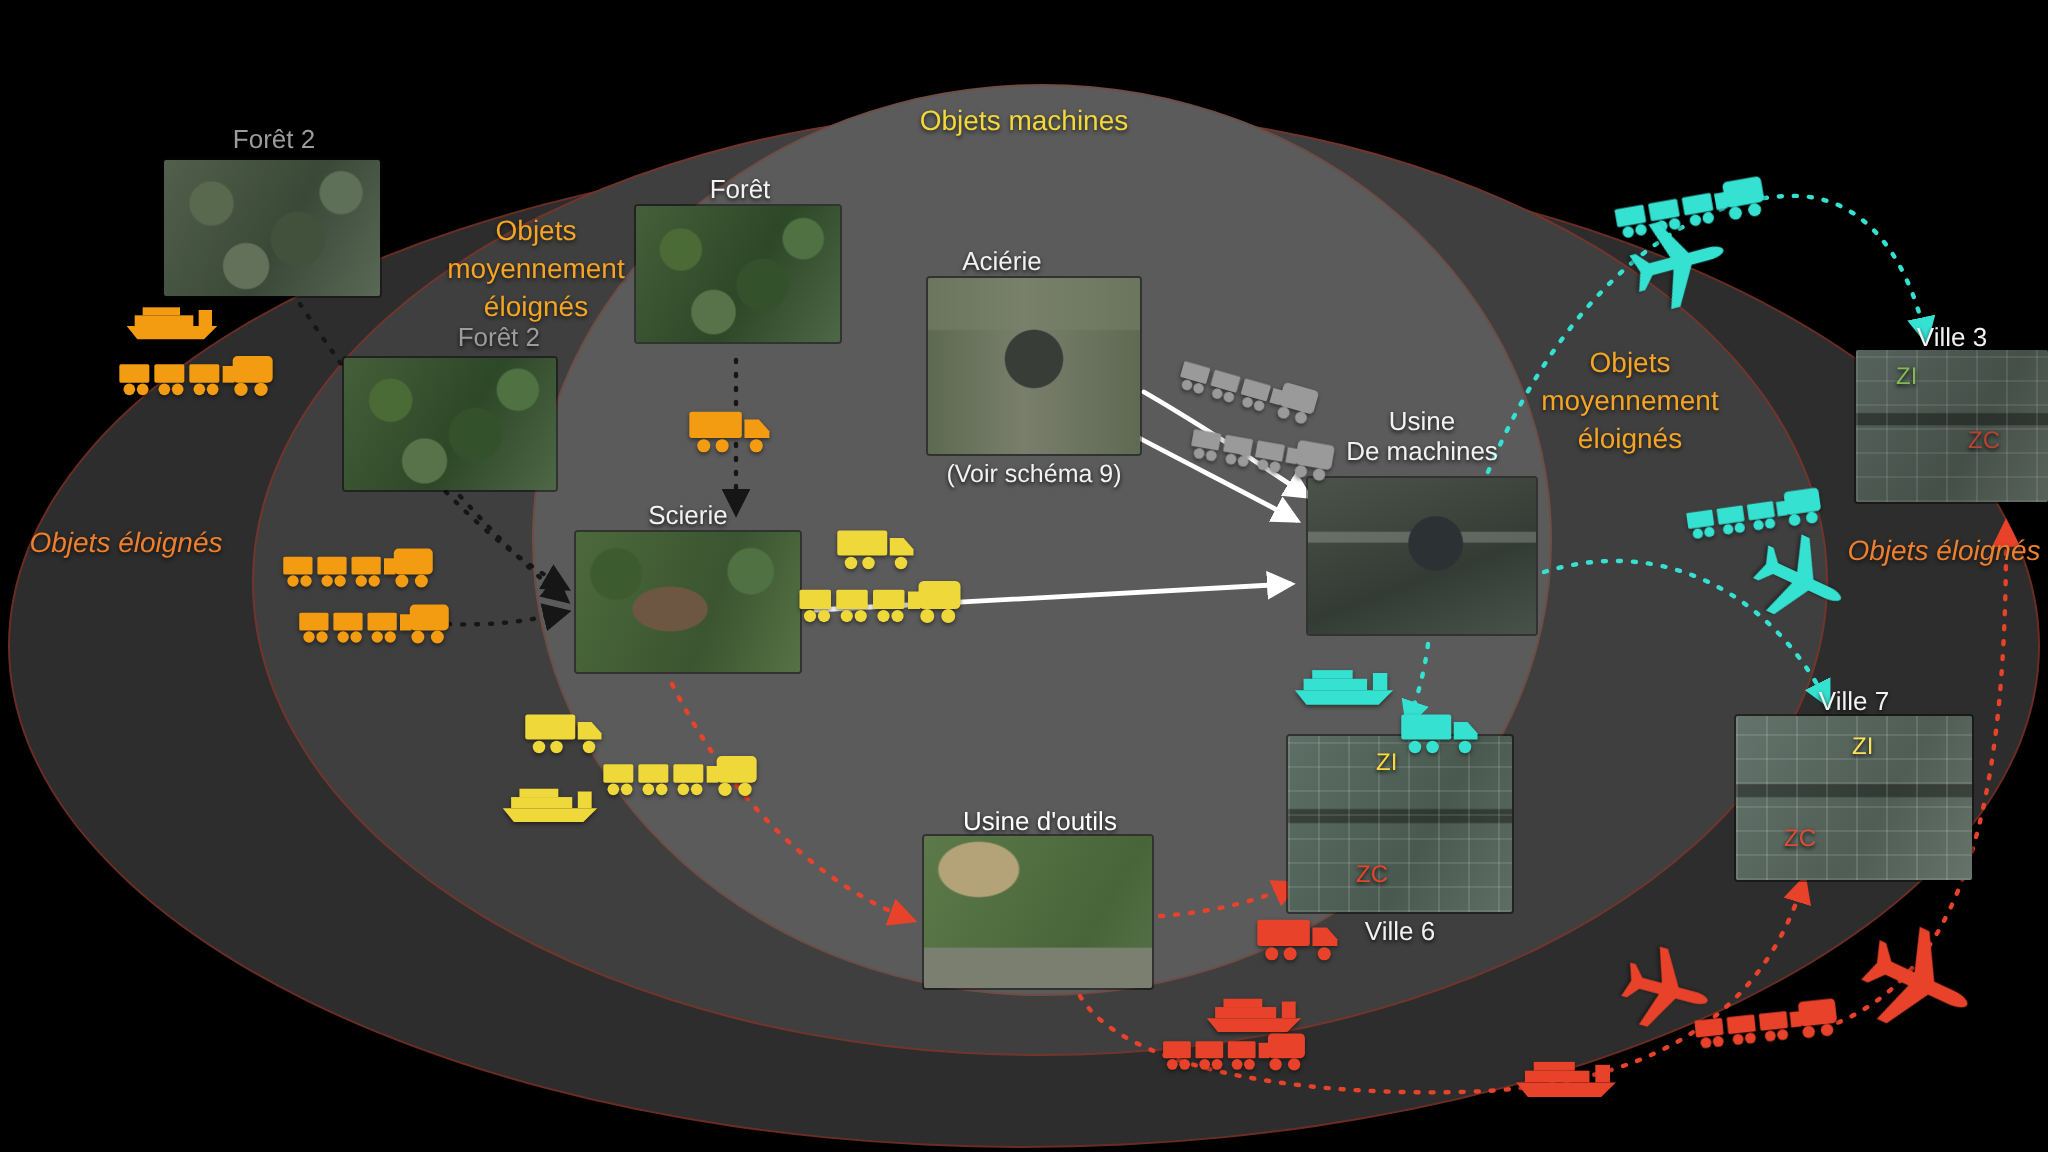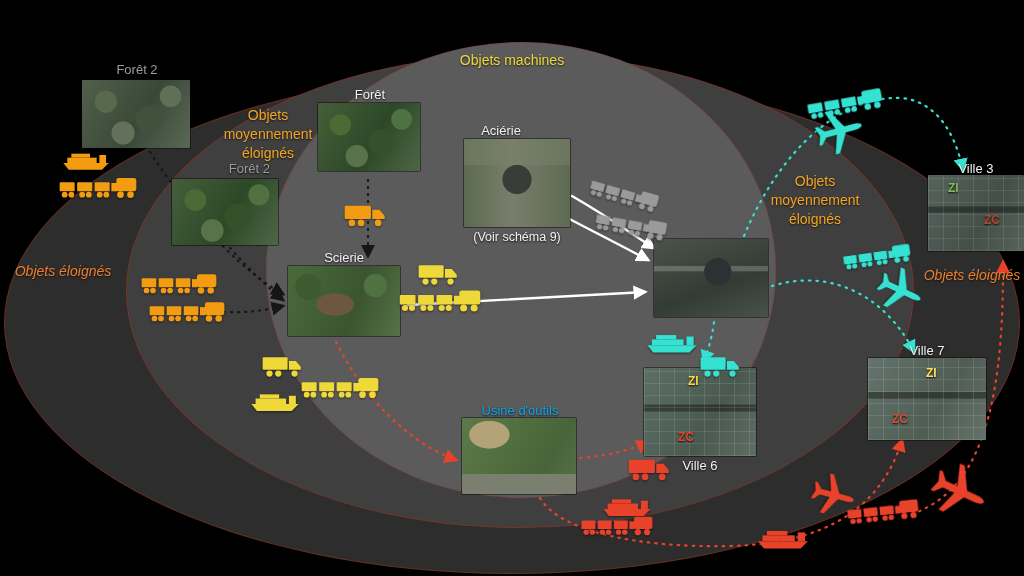--- a/index.html
+++ b/index.html
@@ -20,21 +20,21 @@
   .zlabel{position:absolute;font-size:14px;line-height:19px;text-align:center;
           text-shadow:0 1px 2px rgba(0,0,0,.7);}
   .z-near{color:#f2d839;}
   .z-mid{color:#f5a423;}
   .z-far{color:#ef7f2d;font-style:italic;}
 
   
   .nlabel{position:absolute;font-size:13px;text-align:center;
           text-shadow:0 1px 2px rgba(0,0,0,.85);color:#f2f2f2;}
   .nlabel.gray{color:#9c9c9c;}
-  .nlabel.red{color:#0ea5e9;}
+  .nlabel.red{color:#ffffff;}
   .img{position:absolute;border-radius:1px;box-shadow:0 0 0 1px rgba(0,0,0,.45);}
 
   .img-forest{background:
      radial-gradient(circle at 22% 32%, #4a6b35 0 11%, transparent 12%),
      radial-gradient(circle at 62% 58%, #33512a 0 17%, transparent 18%),
      radial-gradient(circle at 82% 24%, #507243 0 10%, transparent 11%),
      radial-gradient(circle at 38% 78%, #587249 0 13%, transparent 14%),
      linear-gradient(120deg,#455f3a,#2d4827 55%,#4e6847);}
   .img-forest.washed{filter:saturate(.55) brightness(1.02) contrast(.95);}
 
@@ -56,21 +56,21 @@
      linear-gradient(0deg, #7a7f70 0 26%, transparent 27%),
      linear-gradient(120deg,#5c7a49,#486539 70%,#55714a);}
   .img-ville{background:
      repeating-linear-gradient(90deg, rgba(225,225,225,.14) 0 1px, transparent 1px 15px),
      repeating-linear-gradient(0deg, rgba(225,225,225,.12) 0 1px, transparent 1px 12px),
      linear-gradient(0deg, transparent 50%, rgba(15,15,15,.45) 51% 58%, transparent 59%),
      linear-gradient(120deg,#5d6f66,#49594f 60%,#5f6e64);}
   .img-ville.v2{filter:brightness(1.05) saturate(.85);}
   .img-ville.v3{filter:brightness(.9) saturate(.8);}
 
-  .ztag{position:absolute;font-size:12px;font-weight:bold;
+  .ztag{position:absolute;font-size:12px;font-weight:normal;
         text-shadow:0 1px 2px rgba(0,0,0,.9);}
   .ztag.zi{color:#ffd93c;}
   .ztag.zi-green{color:#86d24a;}
   .ztag.zc{color:#e8432a;text-align:center;}
 
   
   .ic{position:absolute;line-height:0;filter:drop-shadow(0 1px 1px rgba(0,0,0,.5));}
   .ic svg{fill:currentColor;}
   .c-orange{color:#f39c12;} .c-yellow{color:#efd83a;} .c-cyan{color:#35e2d2;}
   .c-red{color:#e8432a;} .c-gray{color:#9a9a9a;}
@@ -152,20 +152,24 @@
   <div class="nlabel" style="left:330px;top:87px;width:80px;">Forêt</div>
   <div class="img img-forest" style="left:318px;top:103px;width:102px;height:68px;"></div>
 
   <div class="nlabel" style="left:461px;top:123px;width:80px;">Aciérie</div>
   <div class="img img-acierie" style="left:464px;top:139px;width:106px;height:88px;"></div>
   <div class="nlabel" style="left:462px;top:230px;width:110px;font-size:12.5px;">(Voir schéma 9)</div>
 
   <div class="nlabel" style="left:304px;top:250px;width:80px;">Scierie</div>
   <div class="img img-scierie" style="left:288px;top:266px;width:112px;height:70px;"></div>
 
+  <div class="nlabel" style="left:654px;top:203px;width:114px;">
+    <div>Usine</div>
+    <div>De machines</div>
+  </div>
   <div class="img img-machines" style="left:654px;top:239px;width:114px;height:78px;"></div>
 
   <div class="nlabel red" style="left:470px;top:403px;width:100px;">Usine d'outils</div>
   <div class="img img-outils" style="left:462px;top:418px;width:114px;height:76px;"></div>
 
   <div class="img img-ville" style="left:644px;top:368px;width:112px;height:88px;">
     <span class="ztag zi" style="left:44px;top:6px;">ZI</span>
     <span class="ztag zc" style="left:34px;top:62px;">ZC</span>
   </div>
   <div class="nlabel" style="left:644px;top:458px;width:112px;">Ville 6</div>

